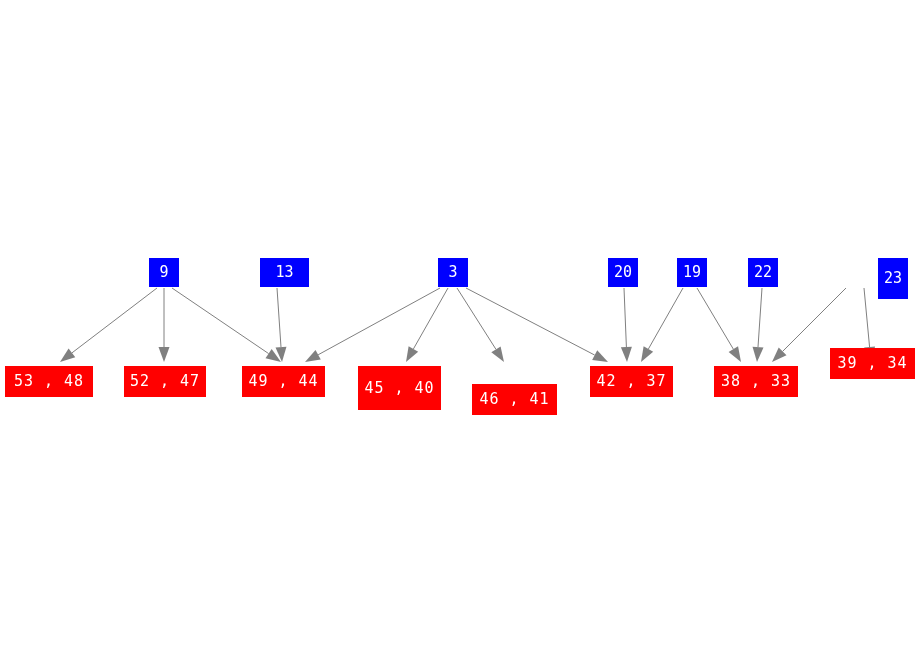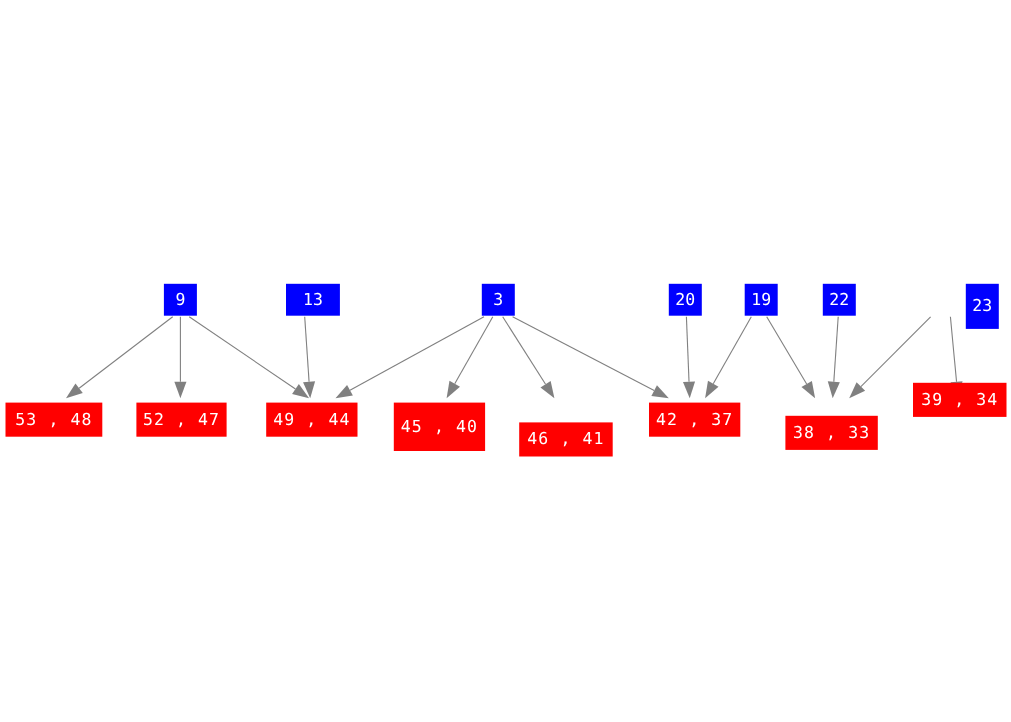--- a/index.html
+++ b/index.html
@@ -126,17 +126,17 @@
       <div class="node node-internal" style="left: 608px; top: 258px; width: 30px; height: 29px;">20</div>
       <div class="node node-internal" style="left: 677px; top: 258px; width: 30px; height: 29px;">19</div>
       <div class="node node-internal" style="left: 748px; top: 258px; width: 30px; height: 29px;">22</div>
       <div class="node node-internal" style="left: 843px; top: 258px; width: 30px; height: 41px; margin-left: 35px;">23</div>
       <div class="node node-leaf" style="left: 5px; top: 366px; width: 88px; height: 31px;">53 , 48</div>
       <div class="node node-leaf" style="left: 124px; top: 366px; width: 82px; height: 31px;">52 , 47</div>
       <div class="node node-leaf" style="left: 242px; top: 366px; width: 83px; height: 31px;">49 , 44</div>
       <div class="node node-leaf" style="left: 358px; top: 366px; width: 83px; height: 44px;">45 , 40</div>
       <div class="node node-leaf" style="left: 472px; top: 384px; width: 85px; height: 31px;">46 , 41</div>
       <div class="node node-leaf" style="left: 590px; top: 366px; width: 83px; height: 31px;">42 , 37</div>
-      <div class="node node-leaf" style="left: 714px; top: 378px; width: 84px; height: 31px;">38 , 33</div>
+      <div class="node node-leaf" style="left: 714px; top: 366px; width: 84px; height: 31px;">38 , 33</div>
       <div class="node node-leaf" style="left: 830px; top: 348px; width: 85px; height: 31px;">39 , 34</div>
     </div>
 
 </div>
 
 </body></html>

